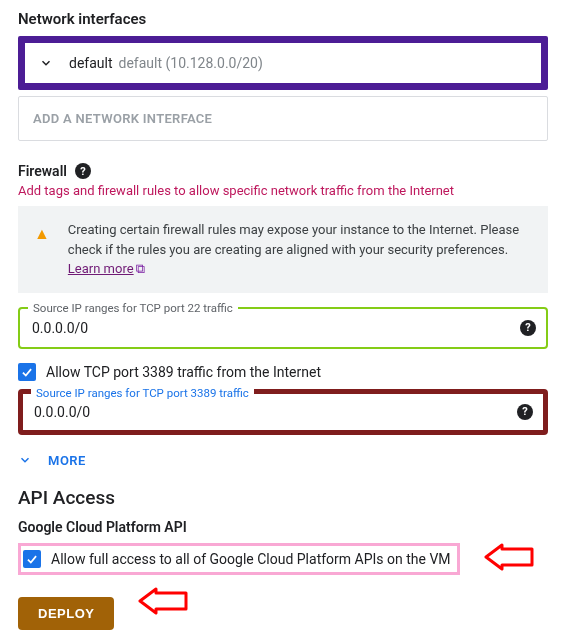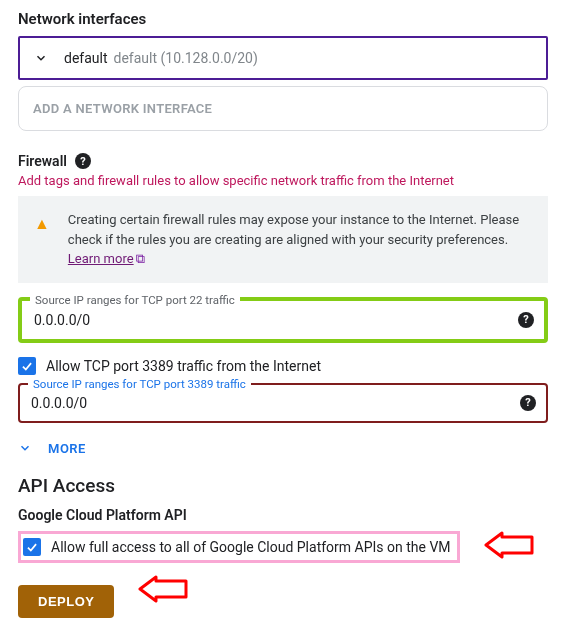--- a/index.html
+++ b/index.html
@@ -10,21 +10,21 @@
       width: 566px;
       padding: 10px 18px;
       background: #fff;
     }
     h3.section-title {
       font-size: 15px;
       font-weight: 600;
       margin-bottom: 8px;
     }
     .card {
-      border: 2px solid #4c1d95;
+      border: 7px solid #4c1d95;
       border-radius: 2px;
       margin-bottom: 6px;
     }
     .ni-row {
       display: flex;
       align-items: center;
       padding: 12px 14px;
     }
     .chev {
       width: 14px;
@@ -35,21 +35,21 @@
       font-size: 14px;
       color: #202124;
       margin-right: 6px;
     }
     .ni-muted {
       font-size: 14px;
       color: #80868b;
     }
     .add-ni {
       border: 1px solid #dadce0;
-      border-radius: 8px;
+      border-radius: 2px;
       padding: 14px 14px;
       font-size: 13px;
       font-weight: 600;
       color: #9aa0a6;
       letter-spacing: 0.3px;
     }
     .section2 {
       margin-top: 22px;
     }
     .label-with-help {
@@ -115,28 +115,28 @@
       background: #1a73e8;
       display: inline-flex;
       align-items: center;
       justify-content: center;
       color: #fff;
       flex-shrink: 0;
     }
     .cb svg { width: 14px; height: 14px; }
     .field {
       position: relative;
-      border: 4px solid #84cc16;
+      border: 2px solid #84cc16;
       border-radius: 4px;
       padding: 11px 36px 11px 12px;
       font-size: 14px;
       margin-bottom: 14px;
     }
     .field.focused {
-      border: 2px solid #7f1d1d;
+      border: 5px solid #7f1d1d;
       padding: 10px 35px 10px 11px;
     }
     .float-label {
       position: absolute;
       top: -8px;
       left: 8px;
       background: #fff;
       padding: 0 5px;
       font-size: 11.5px;
       color: #5f6368;

